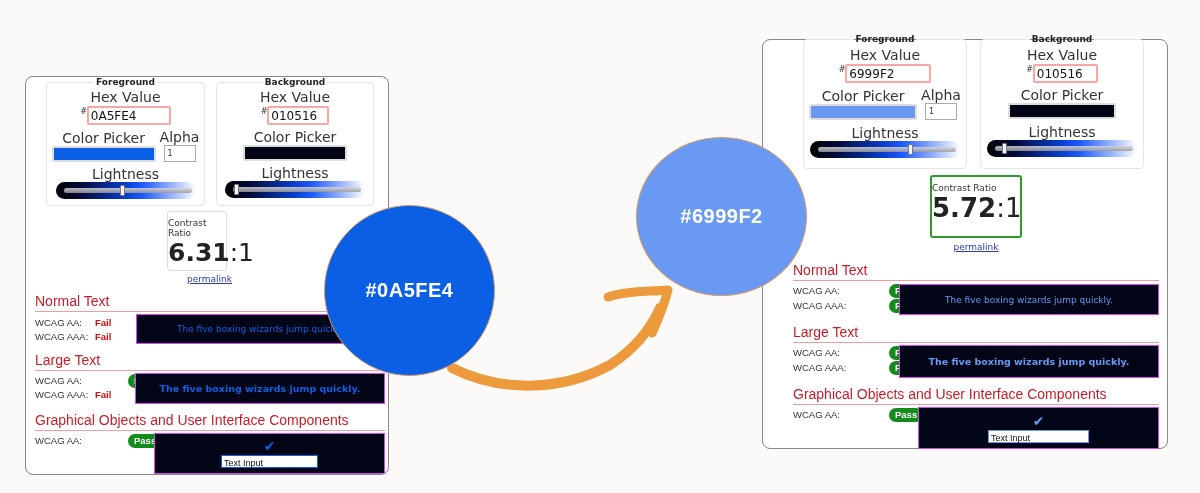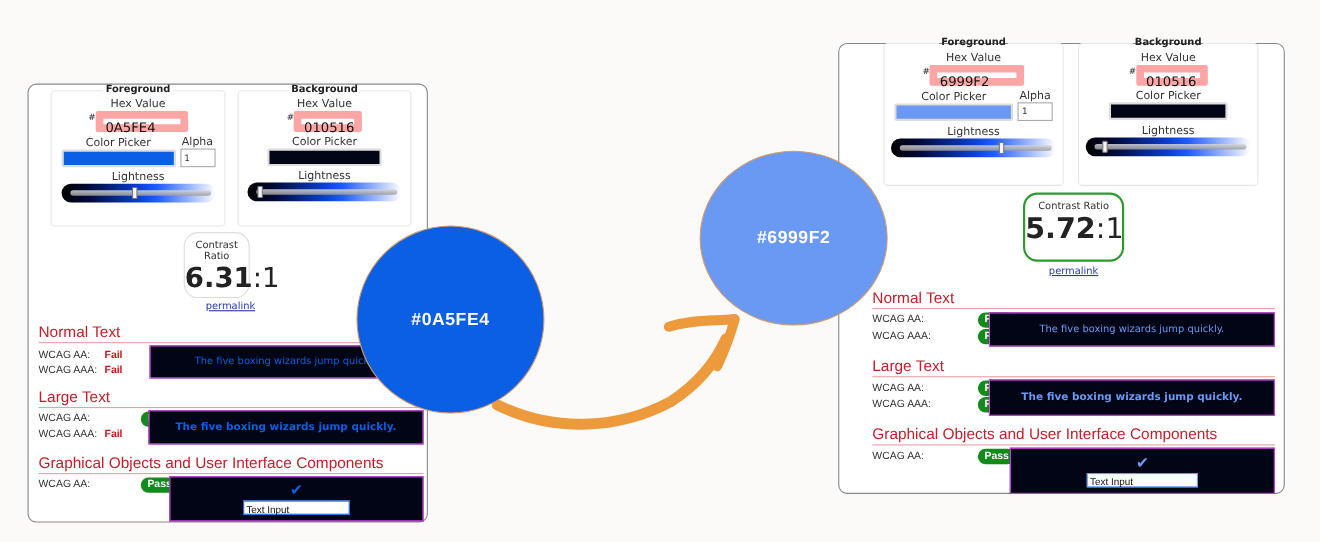--- a/index.html
+++ b/index.html
@@ -9,58 +9,58 @@
   .panel { position: absolute; background: #fff; border: 1px solid #888; border-radius: 8px; }
   .left-panel { left: 25px; top: 76px; width: 364px; height: 399px; }
   .right-panel { left: 762px; top: 39px; width: 406px; height: 410px; }
 
   fieldset.colorbox {
     position: absolute; border: 1px solid #e6e6e6; border-radius: 4px; text-align: center;
   }
   fieldset.colorbox legend {
     font-size: 9px; font-weight: bold; color: #222; padding: 0 2px; margin: 0 auto;
   }
-  .lbl { font-size: 10px; color: #333; display: block; }
+  .lbl { font-size: 14px; color: #333; display: block; }
   .hexrow { display: flex; justify-content: center; align-items: flex-start; margin-top: 1px; }
   .hash { font-size: 8px; color: #333; margin-top: 1px; }
   .hexinput {
-    font-family: "DejaVu Sans", sans-serif; font-size: 12px; color: #111; border: 7px solid #fca5a5;
+    font-family: "DejaVu Sans", sans-serif; font-size: 12px; color: #111; border: 2px solid #fca5a5;
     border-radius: 2px; width: 84px; height: 19px; padding: 0 2px; background: #fff; line-height: 17px; text-align: left;
   }
   .pickrow { display: flex; align-items: flex-end; justify-content: center; gap: 4px; }
   .pickcol { display: flex; flex-direction: column; align-items: center; }
   .swatch { height: 16px; border: 2px solid #ddd; border-radius: 2px; }
   .alpha { width: 32px; height: 17px; border: 1px solid #aaa; font-size: 8px; padding-left: 3px; line-height: 15px; text-align: left; }
   .slider {
     position: relative; height: 17px; border-radius: 9px; margin: 0 auto;
     background: linear-gradient(to right, #000 0%, #020a3a 18%, #0a3fd0 50%, #1e5cff 62%, #9fb8ff 84%, rgba(255,255,255,0) 100%);
   }
   .slider .track { position: absolute; left: 8px; right: 4px; top: 6px; height: 5px; border-radius: 3px; background: linear-gradient(to bottom, #d8d8d8, #9a9a9a); opacity: 0.85; }
   .slider .thumb { position: absolute; top: 3px; width: 5px; height: 11px; background: #f4f4f4; border: 1px solid #777; border-radius: 1px; }
 
-  .ratiobox { position: absolute; border: 1px solid #ddd; border-radius: 13px; text-align: center; background: #fff; }
+  .ratiobox { position: absolute; border: 1px solid #ddd; border-radius: 3px; background: #fff; }
   .ratiobox .cap { font-size: 9px; color: #333; margin-top: 6px; display: block; }
   .ratiobox .val { font-size: 25px; font-weight: bold; color: #222; line-height: 30px; }
   .ratiobox .val .one { font-weight: normal; }
   .permalink { position: absolute; font-size: 9px; color: #2a3aa8; text-decoration: underline; text-align: center; }
 
   .section-title { position: absolute; font-family: "Liberation Sans", sans-serif; color: #c41e2a; font-size: 14px; }
   .section-rule { position: absolute; height: 1px; background: #e8a0a5; }
   .wcag { position: absolute; font-family: "Liberation Sans", sans-serif; font-size: 9.5px; color: #333; }
   .fail { position: absolute; font-family: "Liberation Sans", sans-serif; font-size: 9.5px; color: #cc1111; font-weight: bold; }
   .pass { position: absolute; font-family: "Liberation Sans", sans-serif; font-size: 9.5px; color: #fff; background: #138a1c; font-weight: bold; border-radius: 8px; padding: 1px 6px; line-height: 12px; margin-left: 40px; }
   .demo { position: absolute; background: #010516; border: 1px solid #d946ef; display: flex; align-items: center; justify-content: center; }
   .demo .sample { font-size: 9px; }
   .demo .sample.bold { font-weight: bold; font-size: 9.5px; }
   .demo-ui { flex-direction: column; }
   .check { font-size: 14px; line-height: 14px; }
   .textinput { background: #fff; font-family: "Liberation Sans", sans-serif; font-size: 9px; color: #111; height: 13px; line-height: 11px; padding: 2px 2px; text-align: left; }
 
   .circle { position: absolute; border-radius: 50%; border: 1.5px solid #d39a6a; display: flex; align-items: center; justify-content: center; }
-  .circle span { color: #fff; font-family: "Liberation Sans", sans-serif; font-weight: bold; font-size: 16px; letter-spacing: 0.5px; }
+  .circle span { color: #fff; font-family: "Liberation Sans", sans-serif; font-weight: bold; font-size: 20px; letter-spacing: 0.5px; }
   .arrow { position: absolute; left: 0; top: 0; }
 </style>
 </head>
 <body>
 
 <div class="panel left-panel">
 
   <fieldset class="colorbox" style="left:20px; top:0px; width:159px; height:129px;">
     <legend>Foreground</legend>
     <span class="lbl" style="margin-top:2px;">Hex Value</span>

